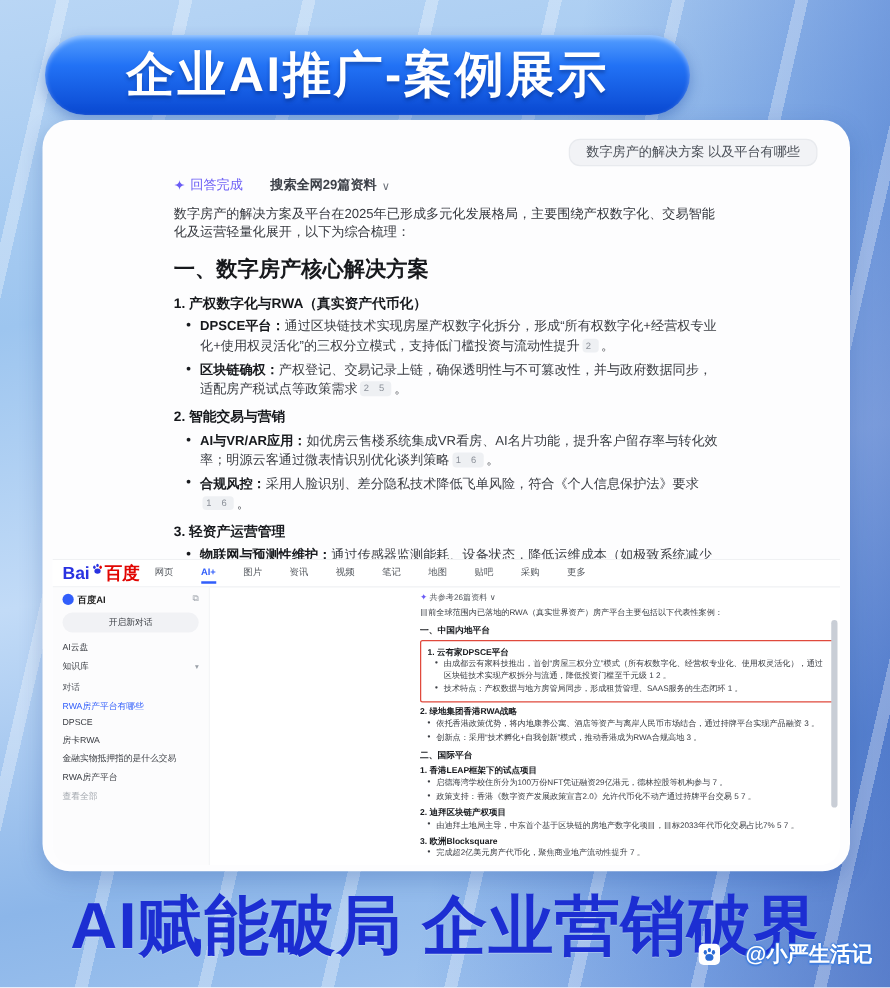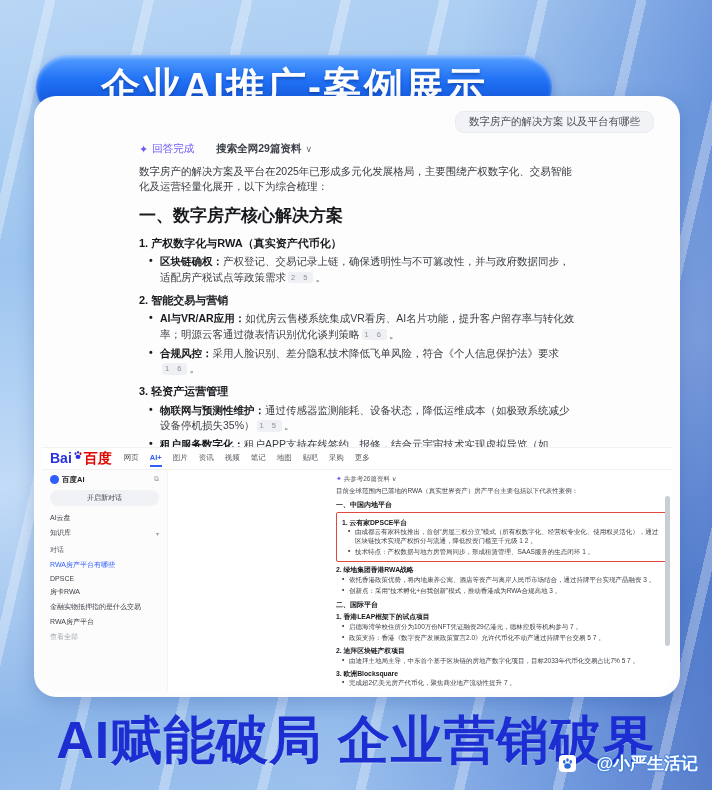--- a/index.html
+++ b/index.html
@@ -11,21 +11,21 @@
       repeating-linear-gradient(103deg, rgba(255,255,255,0) 0 44px, rgba(255,255,255,.30) 44px 54px, rgba(255,255,255,0) 54px 96px),
       linear-gradient(100deg, rgba(120,170,235,0) 55%, rgba(35,85,195,.38) 82%, rgba(12,52,165,.5) 100%),
       linear-gradient(168deg,#b9d6f5 0%, #9dc5ef 28%, #c2dbf7 52%, #8cb6e9 78%, #a7c9f1 100%);
   }
   
   .banner{
     position:absolute; left:36px; top:28px; width:516px; height:64px;
     border-radius:36px;
     background:linear-gradient(180deg,#56a0ff 0%, #2272f5 38%, #0a49d2 100%);
     box-shadow:0 4px 10px rgba(10,60,160,.35), inset 0 2px 4px rgba(255,255,255,.45);
-    display:flex; align-items:center; justify-content:center;margin-top:27px;
+    display:flex; align-items:center; justify-content:center;
   }
   .banner span{
     color:#fff; font-size:39px; font-weight:800; letter-spacing:2px;
     text-shadow:0 2px 3px rgba(5,40,120,.45);
   }
   
   .card{
     position:absolute; left:34px; top:96px; width:646px; height:601px;
     background:#fdfdfe; border-radius:22px; overflow:hidden;
     box-shadow:0 6px 18px rgba(30,70,150,.25);
@@ -66,21 +66,21 @@
     border-radius:0 0 16px 16px;
   }
   .shot-top{
     height:22px; display:flex; align-items:center; gap:4px; padding:0 8px;
     border-bottom:1px solid #f0f1f3;
   }
   .logo{ display:flex; align-items:flex-start; font-weight:800; font-size:14px; margin-right:8px; }
   .logo .bai{ color:#2932e1; }
   .logo .du{ color:#e10602; }
   .logo svg{ width:10px; height:10px; margin:0 1px; }
-  .tabs{ display:flex; gap:11px; font-size:7.5px; color:#55595f; }
+  .tabs{ display:flex; gap:22px; font-size:7.5px; color:#55595f; }
   .tab{ padding:3px 0; }
   .tab.active{ color:#315efb; font-weight:700; border-bottom:2px solid #315efb; }
   .shot-body{ position:relative; height:223px; }
   .shot-side{
     position:absolute; left:0; top:0; bottom:0; width:126px; padding:5px 8px;
     background:#fcfcfd; border-right:1px solid #f4f5f7; font-size:7px; color:#3a3d43;
   }
   .side-head{ display:flex; align-items:flex-start; gap:3px; margin-bottom:5px; }
   .side-dot{ width:9px; height:9px; border-radius:50%; background:#315efb; display:inline-block; }
   .side-head .app{ font-size:7.5px; font-weight:700; color:#222; flex:1; }
@@ -149,20 +149,21 @@
         <span class="done">回答完成</span>
         <span class="src">搜索全网29篇资料</span>
         <span class="chev">∨</span>
       </div>
       <p class="intro">数字房产的解决方案及平台在2025年已形成多元化发展格局，主要围绕产权数字化、交易智能化及运营轻量化展开，以下为综合梳理：</p>
 
       <h3>一、数字房产核心解决方案</h3>
 
       <h4>1. 产权数字化与RWA（真实资产代币化）</h4>
       <ul>
+        <li><b>DPSCE平台：</b><span>通过区块链技术实现房屋产权数字化拆分，形成“所有权数字化+经营权专业化+使用权灵活化”的三权分立模式，支持低门槛投资与流动性提升</span><span class="cite">2</span><span>。</span></li>
         <li><b>区块链确权：</b><span>产权登记、交易记录上链，确保透明性与不可篡改性，并与政府数据同步，适配房产税试点等政策需求</span><span class="cite">2 5</span><span>。</span></li>
       </ul>
 
       <h4>2. 智能交易与营销</h4>
       <ul>
         <li><b>AI与VR/AR应用：</b><span>如优房云售楼系统集成VR看房、AI名片功能，提升客户留存率与转化效率；明源云客通过微表情识别优化谈判策略</span><span class="cite">1 6</span><span>。</span></li>
         <li><b>合规风控：</b><span>采用人脸识别、差分隐私技术降低飞单风险，符合《个人信息保护法》要求</span><span class="cite">1 6</span><span>。</span></li>
       </ul>
 
       <h4>3. 轻资产运营管理</h4>

